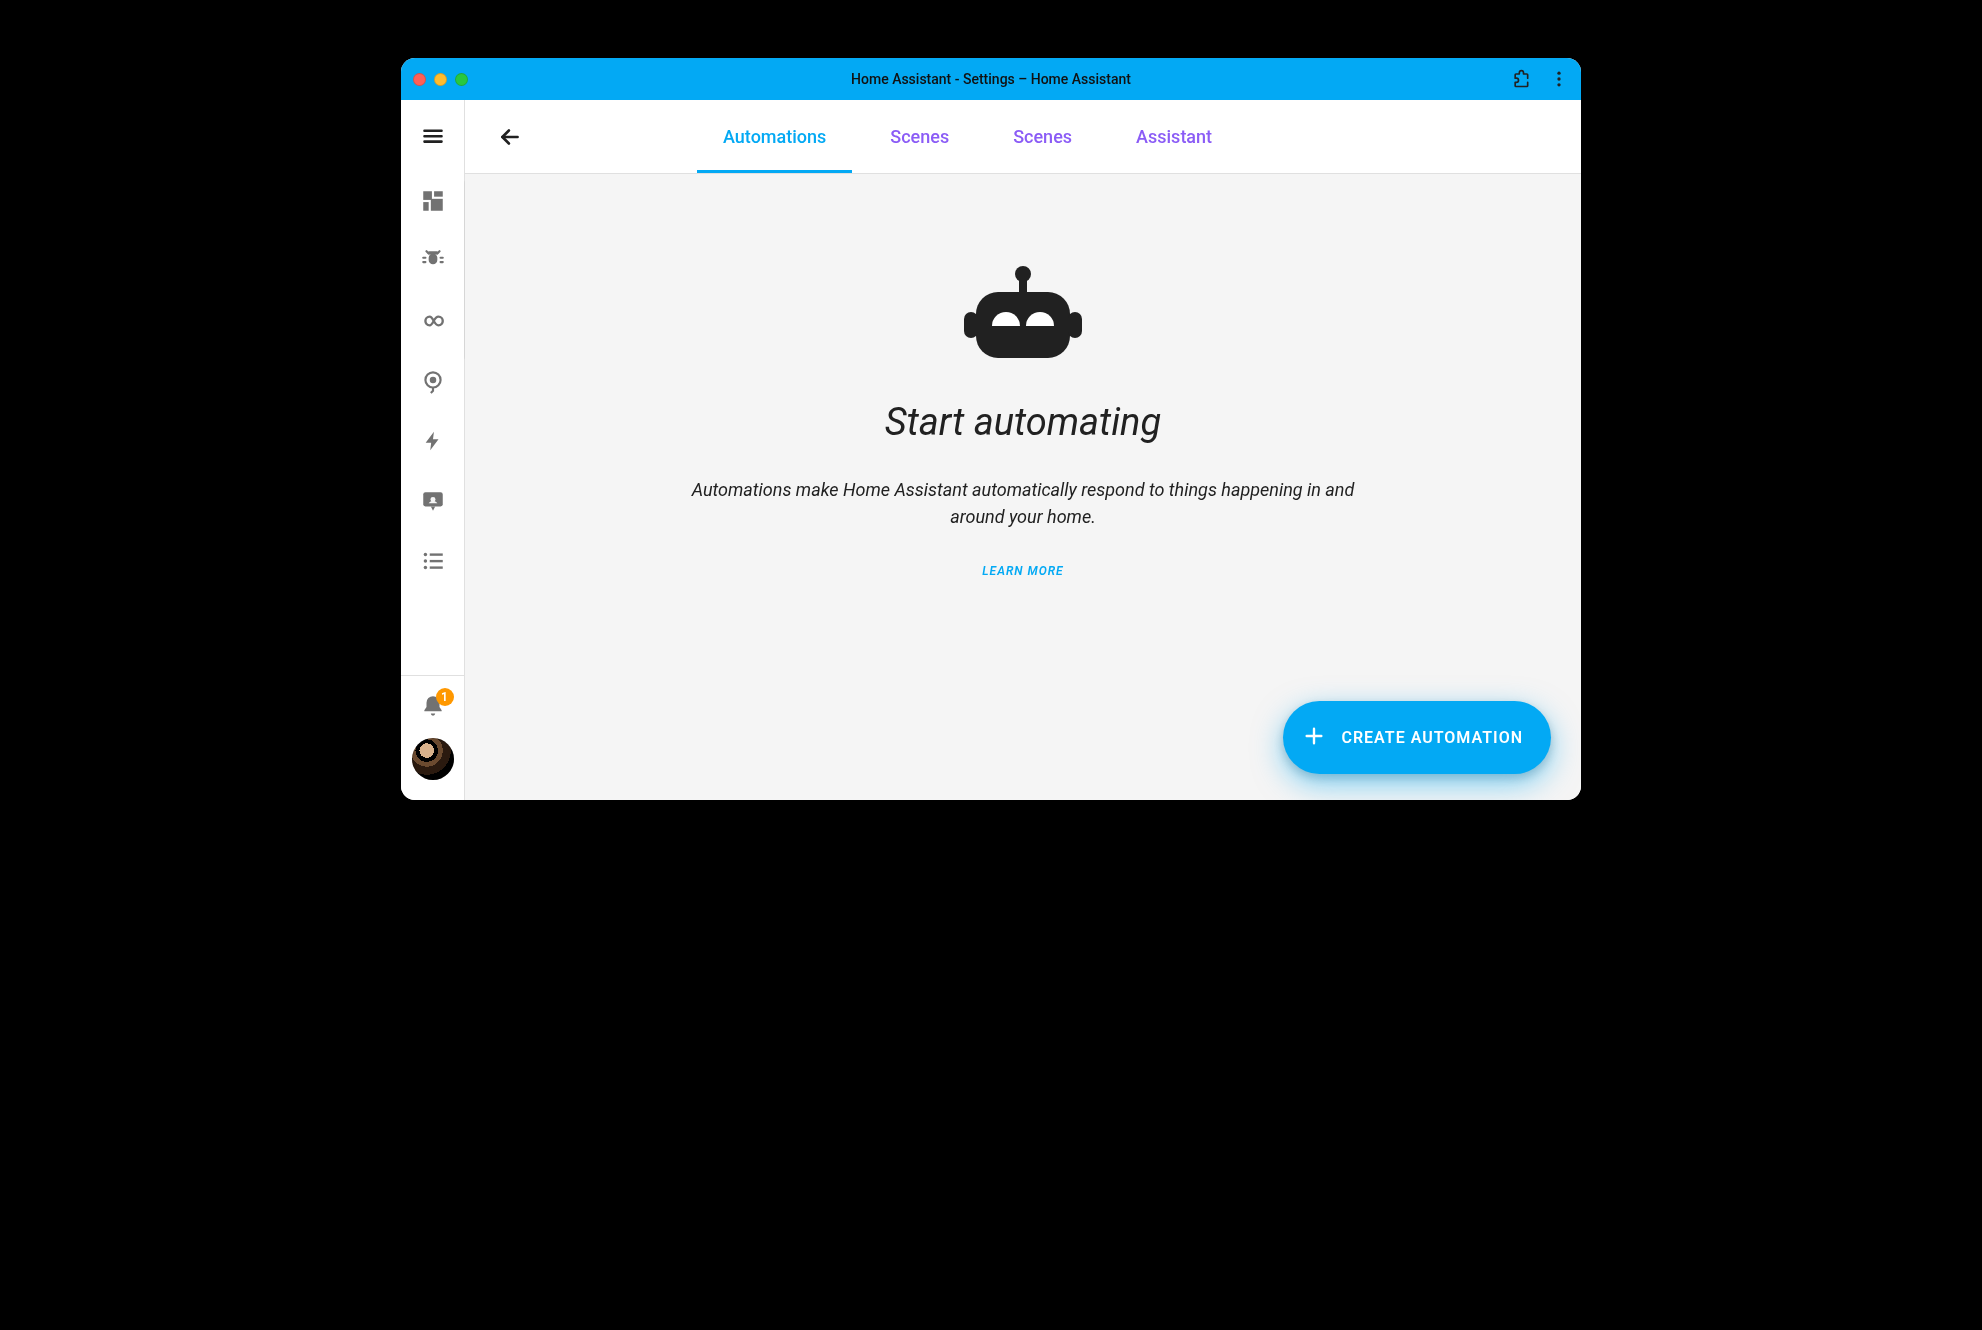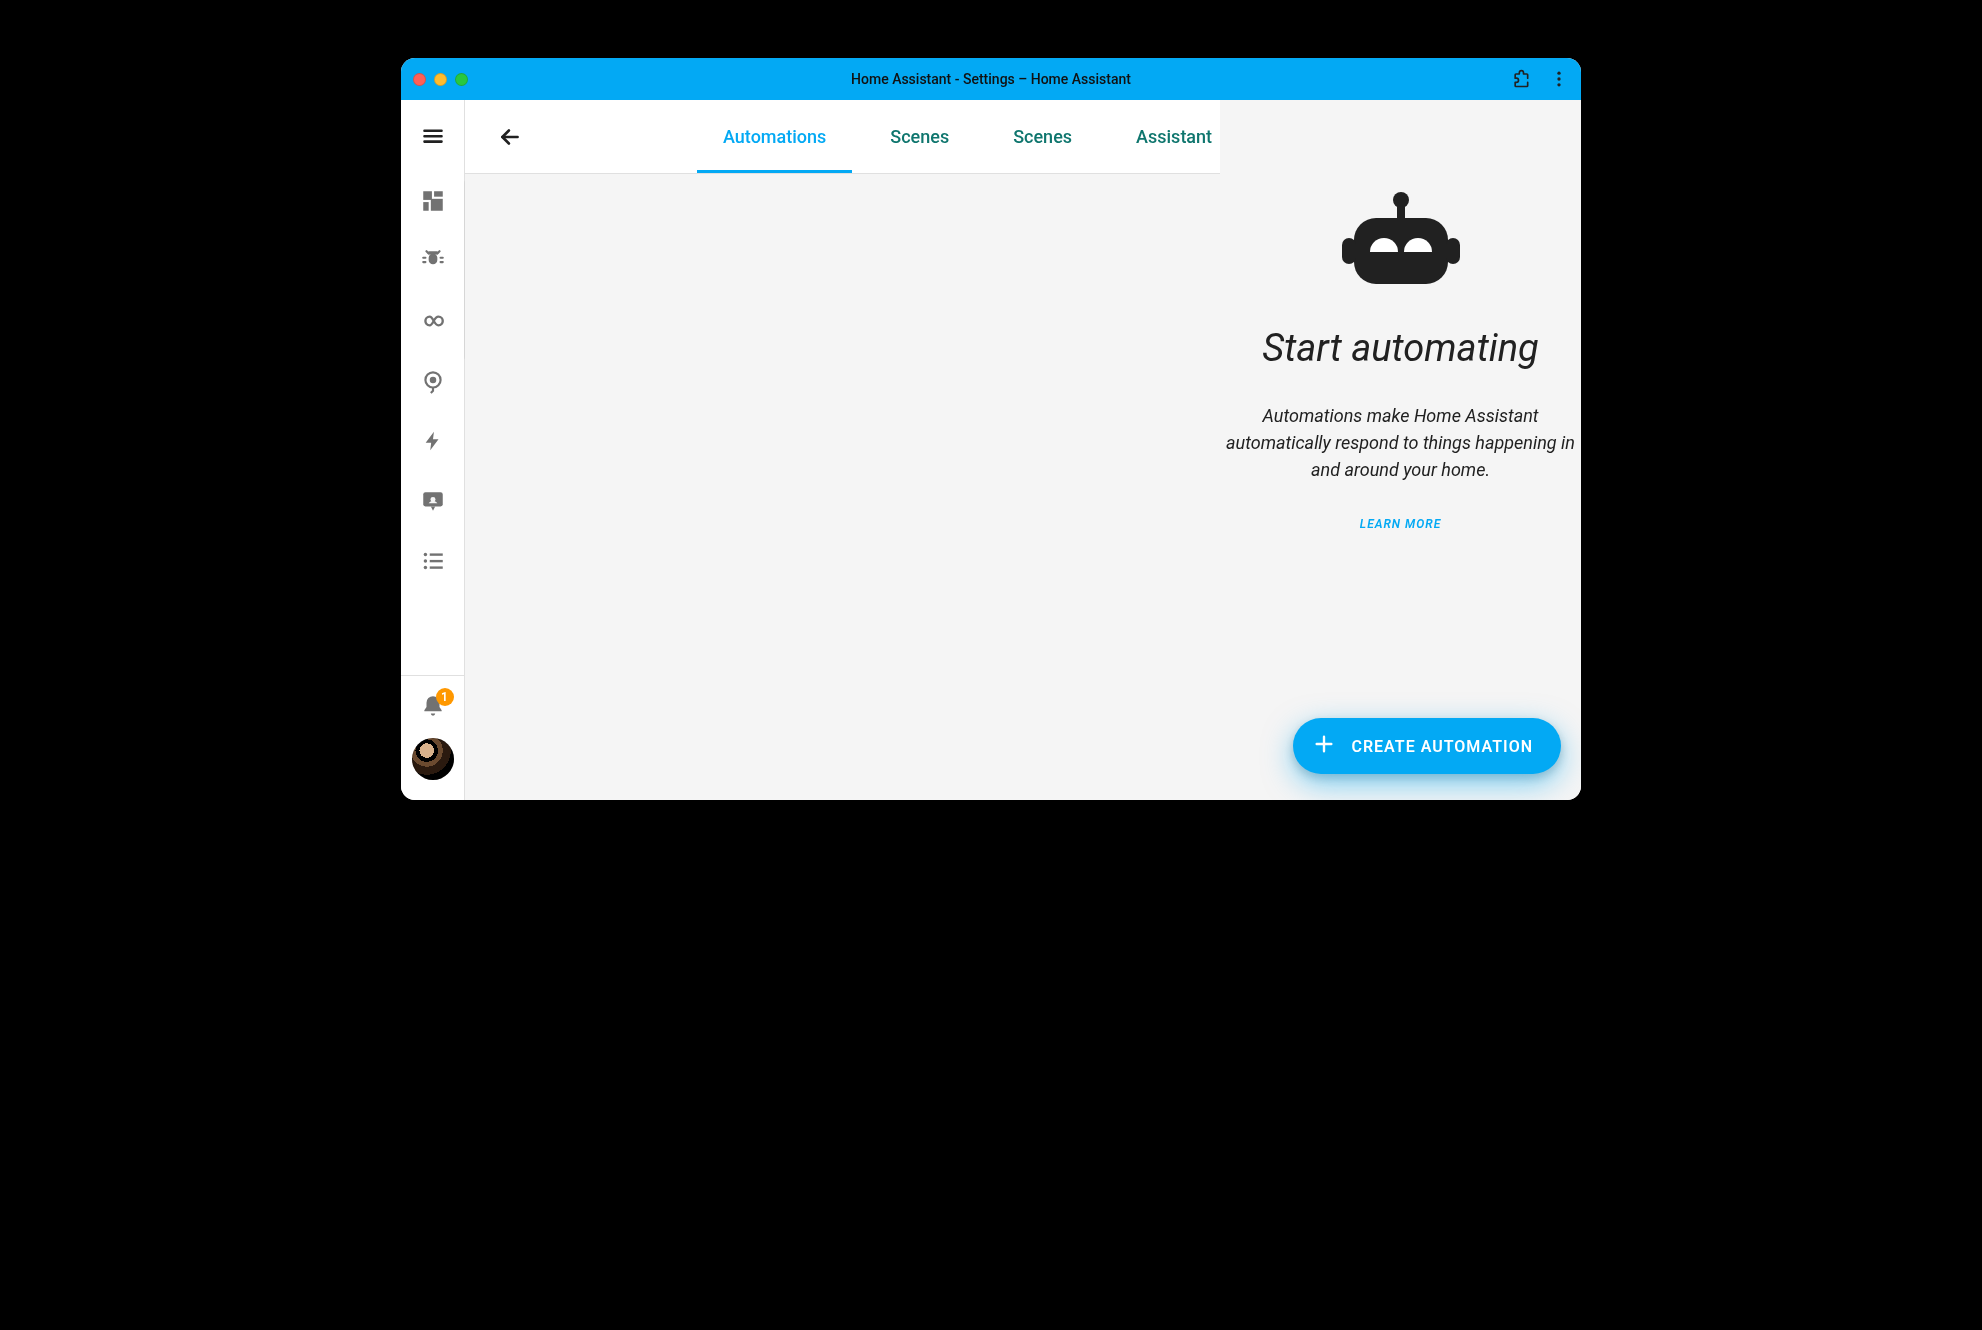--- a/index.html
+++ b/index.html
@@ -121,21 +121,21 @@
     height: 180px;
     border-radius: 3px;
     background: #d6d6d6;
   }
 
   
   .main {
     flex:1;
     background:#f5f5f5;
     display:flex;
-    flex-direction:row;
+    flex-direction:column;
     position: relative;
   }
 
   
   .header {
     background:#fff;
     border-bottom: 1px solid #e0e0e0;
     display:flex;
     align-items:stretch;
     height: 74px;
@@ -150,21 +150,21 @@
     display:flex;
     align-items:stretch;
     justify-content:flex-start;
     gap: 48px;
     padding-left: 160px;
   }
   .tab {
     display:flex; align-items:center;
     font-size:18px;
     font-weight:500;
-    color:#0f766e;
+    color:#8b5cf6;
     position:relative;
     padding: 0 8px;
   }
   .tab.active {
     color:#03a9f4;
   }
   .tab.active::after {
     content:"";
     position:absolute;
     left:-18px; right:-18px; bottom:0;
@@ -202,26 +202,26 @@
     font-size:12px;
     font-weight:600;
     letter-spacing: 1px;
     color:#03a9f4;
     text-transform: uppercase;
   }
 
   
   .fab {
     position:absolute;
-    right: 20px;
+    right: 30px;
     bottom: 26px;
     background:#03a9f4;
     color:#fff;
     border-radius: 999px;
-    height: 56px;
+    height: 73px;
     padding: 0 28px 0 20px;
     display:flex;
     align-items:center;
     gap: 16px;
     font-size:16px;
     font-weight:600;
     letter-spacing:1px;
     box-shadow: 0 10px 30px rgba(3,169,244,0.5), 0 4px 10px rgba(0,0,0,0.2);
   }
   .fab .plus { width:22px; height:22px; }

